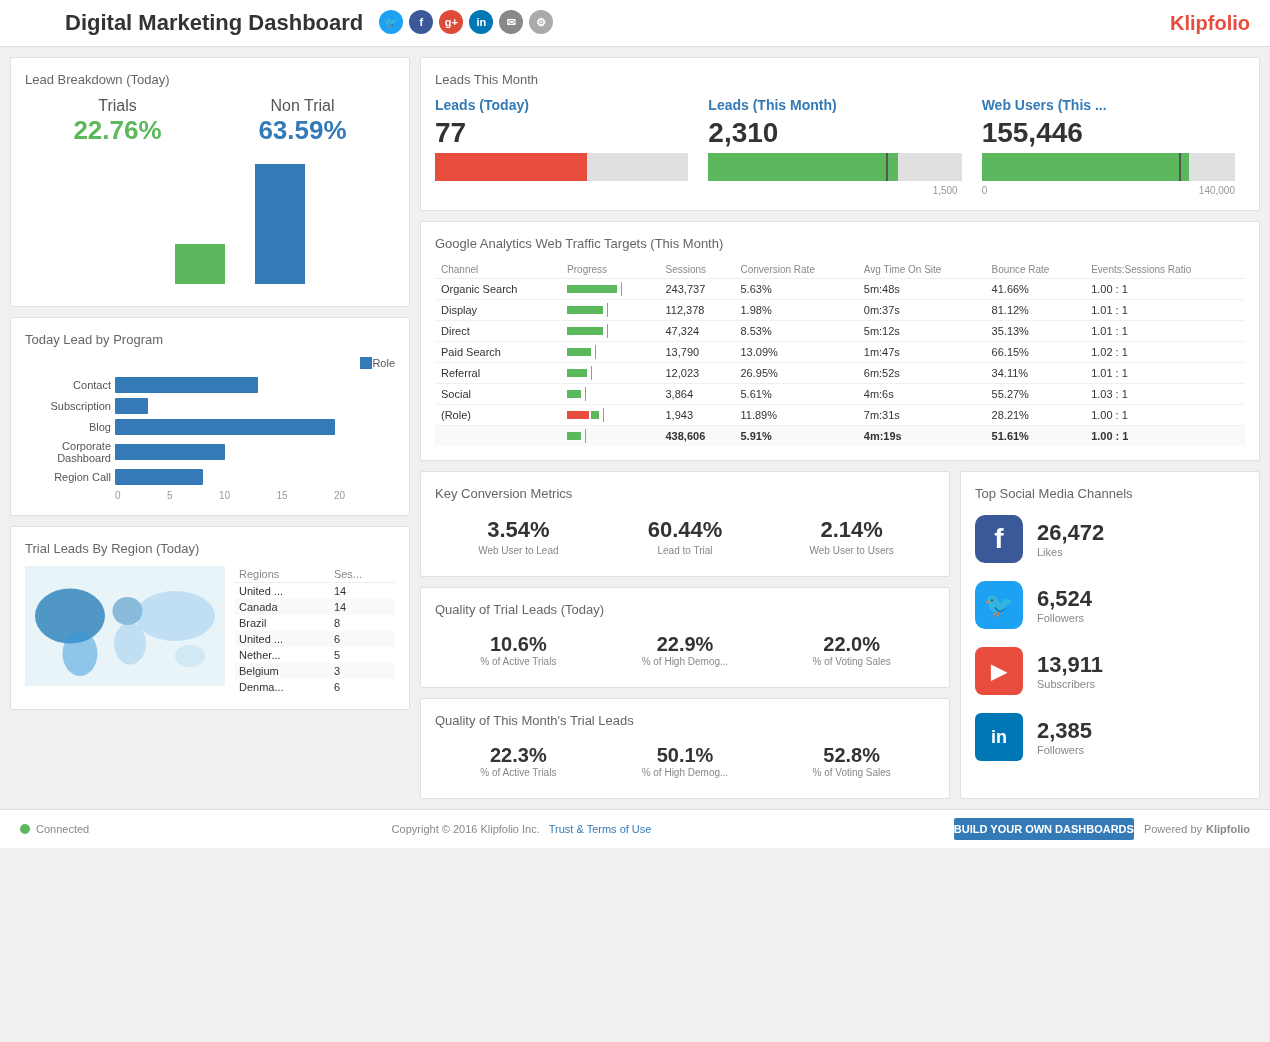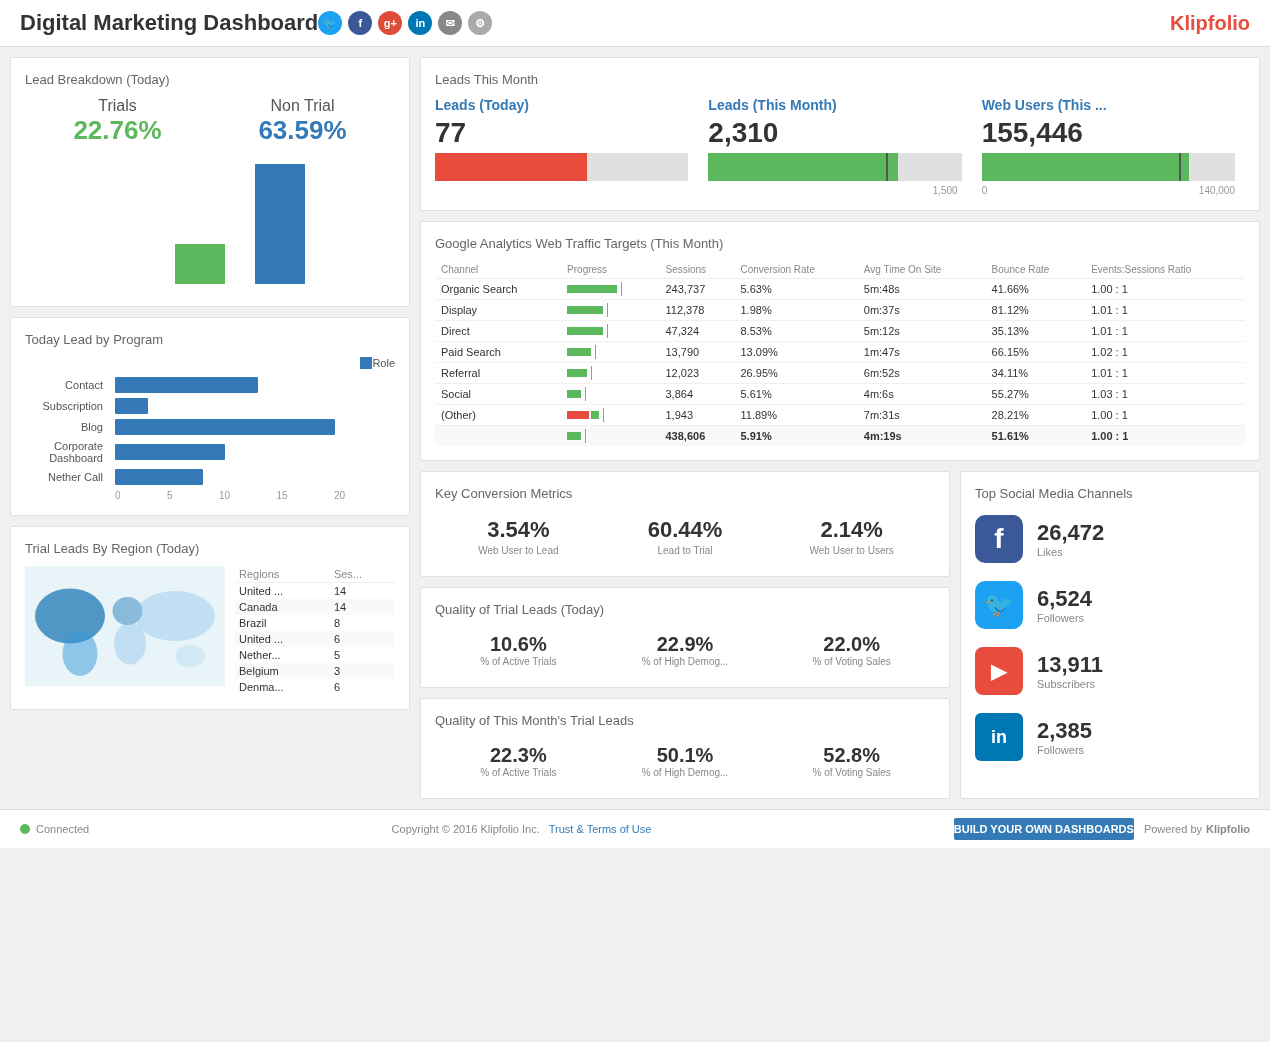--- a/index.html
+++ b/index.html
@@ -1,20 +1,20 @@
 <!DOCTYPE html>
 <html><head>
   <meta charset="utf-8">
   <style>
     * { box-sizing: border-box; margin: 0; padding: 0; }
     body { font-family: Arial, sans-serif; background: #f0f0f0; font-size: 13px; color: #333; width: 1270px; min-height: 1042px; }
 
     
     .header { background: #fff; padding: 10px 20px; display: flex; align-items: center; justify-content: space-between; border-bottom: 1px solid #ddd; }
-    .header-left { display: flex; align-items: center; gap: 0; }
+    .header-left { display: flex; align-items: flex-start; gap: 16px; margin-left: 45px; }
     .header-title { font-size: 22px; font-weight: bold; color: #333; }
     .social-icons { display: flex; gap: 6px; }
     .social-icon { width: 24px; height: 24px; border-radius: 50%; display: flex; align-items: center; justify-content: center; color: #fff; font-size: 11px; font-weight: bold; cursor: pointer; }
     .si-twitter { background: #1da1f2; }
     .si-facebook { background: #3b5998; }
     .si-google { background: #dd4b39; }
     .si-linkedin { background: #0077b5; }
     .si-email { background: #888; }
     .si-settings { background: #aaa; }
     .logo { font-size: 20px; font-weight: bold; color: #333; }
@@ -40,21 +40,21 @@
     .bar-chart-area { display: flex; align-items: flex-end; justify-content: center; gap: 30px; height: 130px; padding: 0 30px; margin-top: 8px; }
     .bar-wrapper { display: flex; flex-direction: column; align-items: center; }
     .bar { width: 50px; }
     .bar-green { background: #5cb85c; height: 40px; }
     .bar-blue { background: #337ab7; height: 120px; }
 
     
     .program-chart { }
     .hbar-container { margin-top: 8px; }
     .hbar-row { display: flex; align-items: center; margin-bottom: 5px; }
-    .hbar-label { width: 90px; text-align: right; font-size: 11px; color: #555; padding-right: 12px; flex-shrink: 0; }
+    .hbar-label { width: 90px; text-align: right; font-size: 11px; color: #555; padding-right: 4px; flex-shrink: 0; }
     .hbar-bar { background: #337ab7; height: 16px; border-radius: 1px; }
     .hbar-axis { display: flex; padding-left: 90px; margin-top: 4px; font-size: 10px; color: #999; justify-content: space-between; width: 320px; }
     .legend-item { display: flex; align-items: center; font-size: 11px; color: #555; }
     .legend-box { width: 12px; height: 12px; background: #337ab7; }
     .legend-row { display: flex; justify-content: flex-end; margin-bottom: 4px; }
 
     
     .region-card { }
     .region-content { display: flex; gap: 10px; }
     .world-map { width: 200px; height: 120px; flex-shrink: 0; }
@@ -192,21 +192,21 @@
         <div class="hbar-row">
           <div class="hbar-label">Blog</div>
           <div class="hbar-bar" style="width:calc(20/20*220px)"></div>
         </div>
         <div class="hbar-row">
           <div class="hbar-label" style="white-space:pre-line">Corporate
 Dashboard</div>
           <div class="hbar-bar" style="width:calc(10/20*220px)"></div>
         </div>
         <div class="hbar-row">
-          <div class="hbar-label">Nether Call</div>
+          <div class="hbar-label">Region Call</div>
           <div class="hbar-bar" style="width:calc(8/20*220px)"></div>
         </div>
       </div>
       <div class="hbar-axis">
         <span>0</span>
         <span>5</span>
         <span>10</span>
         <span>15</span>
         <span>20</span>
       </div>
@@ -411,21 +411,21 @@
                   <div class="pb-divider"></div>
                 </div>
               </td>
             <td>3,864</td>
               <td>5.61%</td>
               <td>4m:6s</td>
               <td>55.27%</td>
               <td>1.03 : 1</td>
           </tr>
           <tr>
-            <td>(Other)</td>
+            <td>(Role)</td>
             <td>
                 <div class="progress-bar-sm">
                   <div class="pb-red" style="width:22px"></div>
                   <div class="pb-green" style="width:8px"></div>
                   <div class="pb-divider"></div>
                 </div>
               </td>
             <td>1,943</td>
               <td>11.89%</td>
               <td>7m:31s</td>

